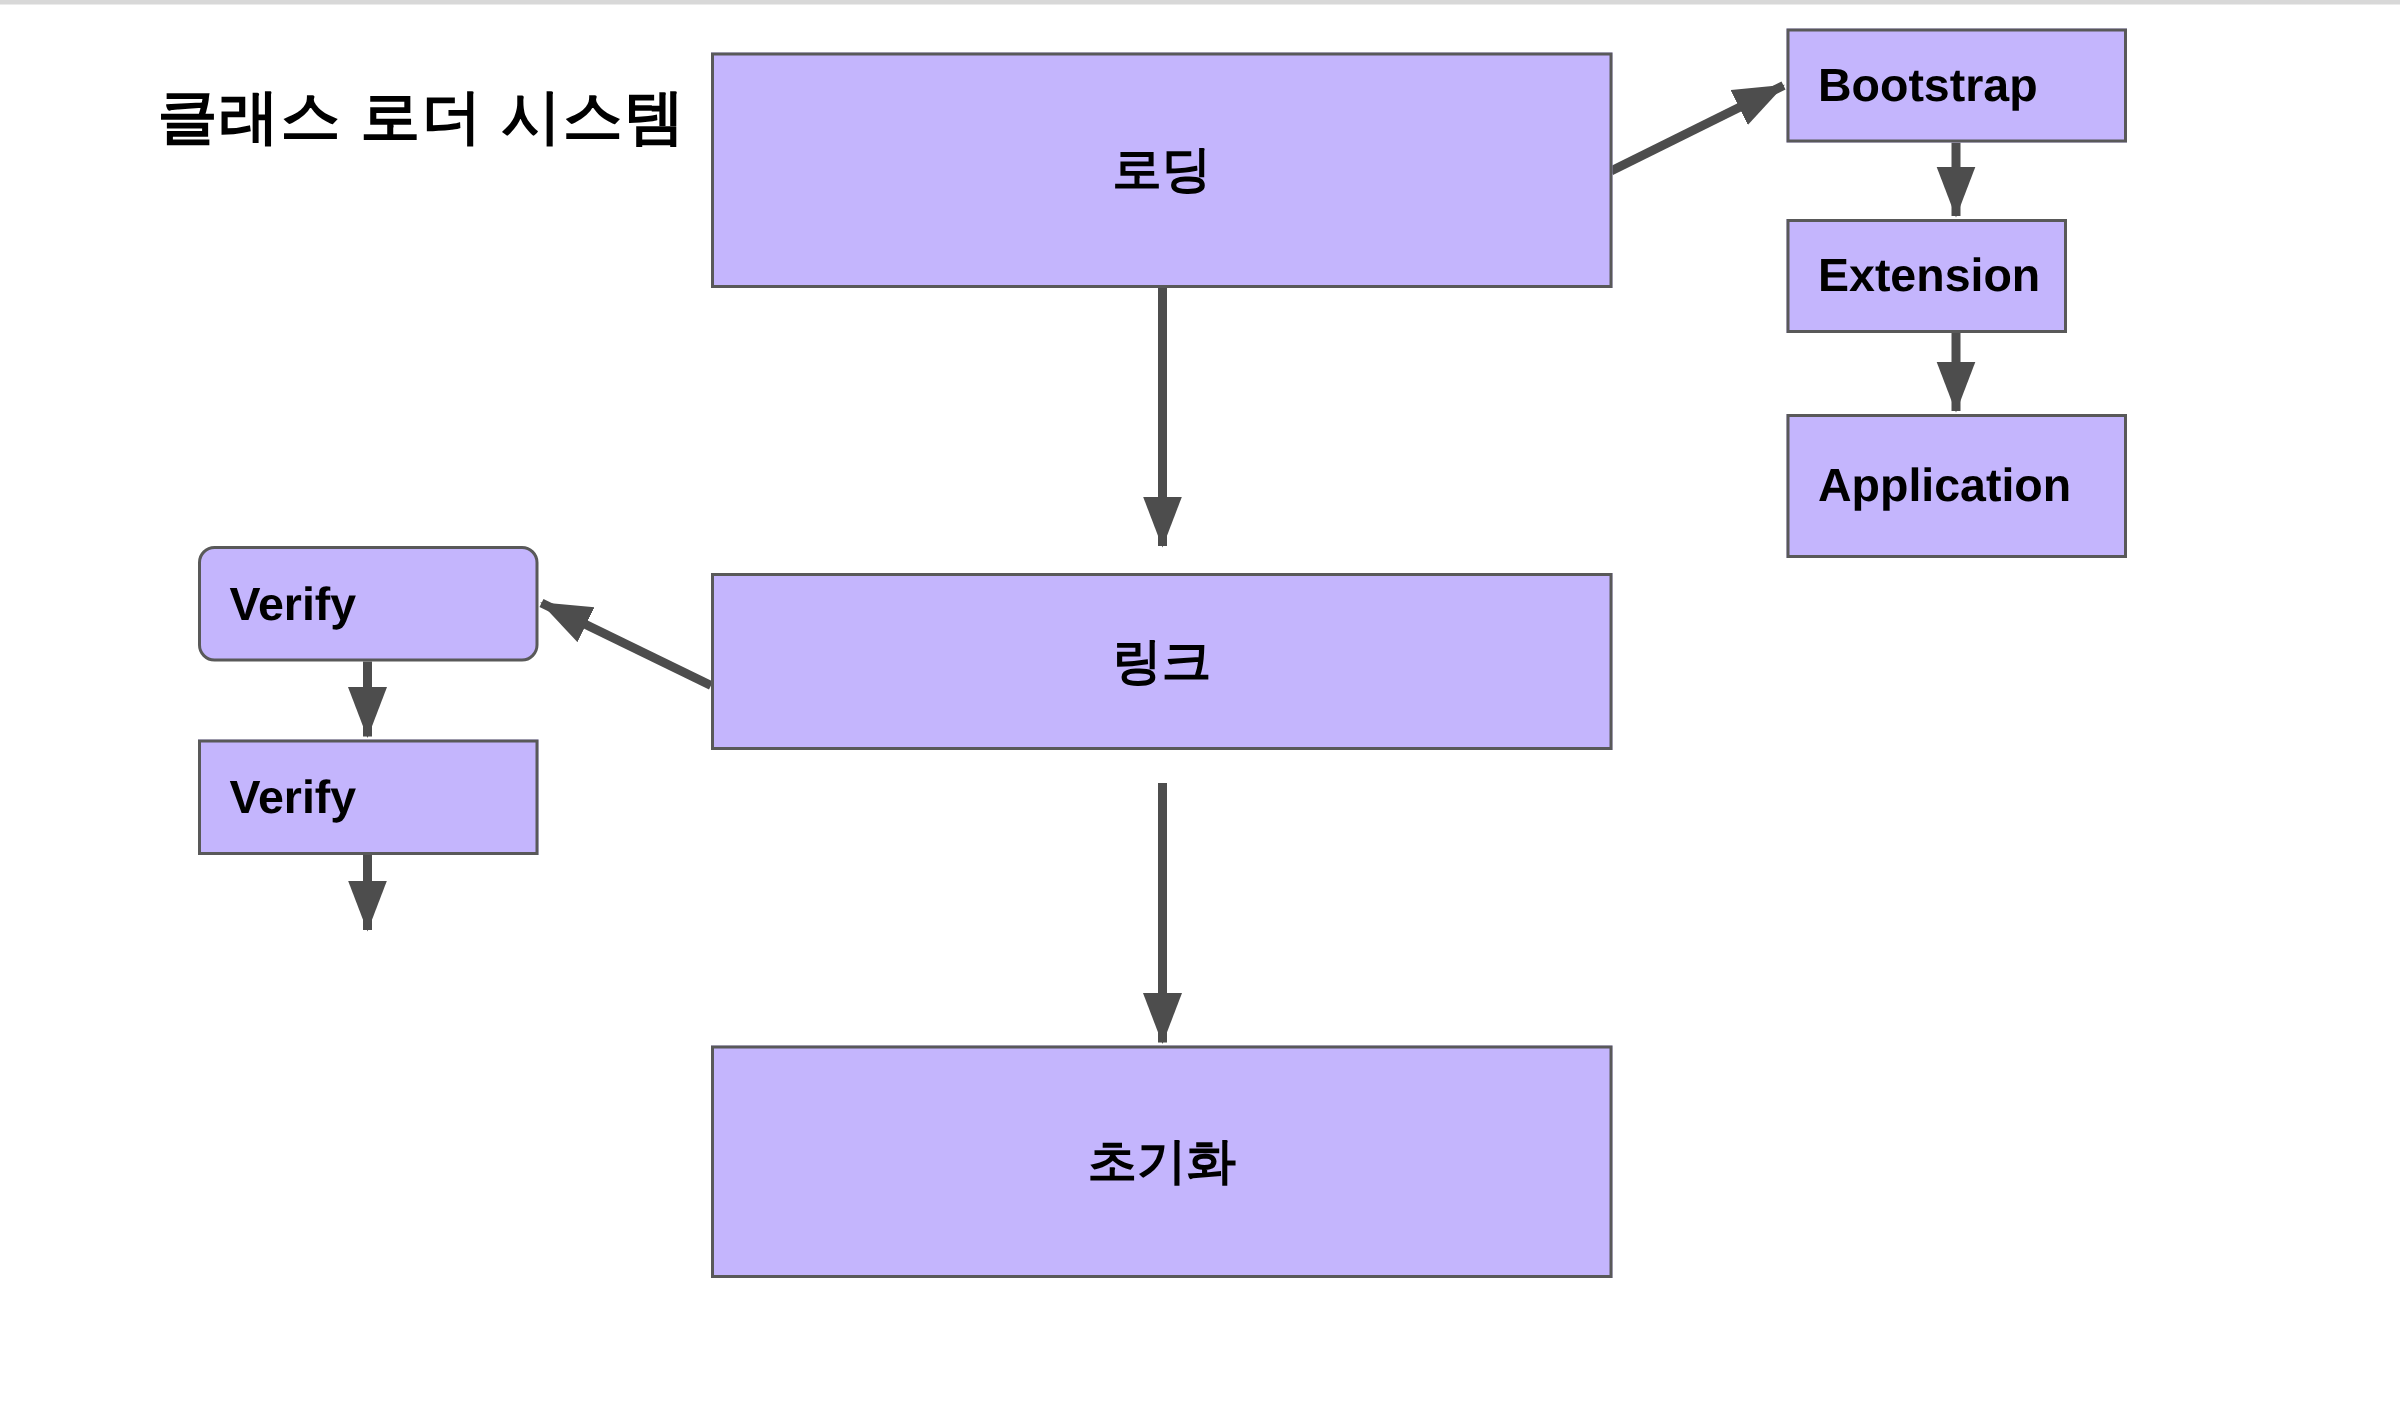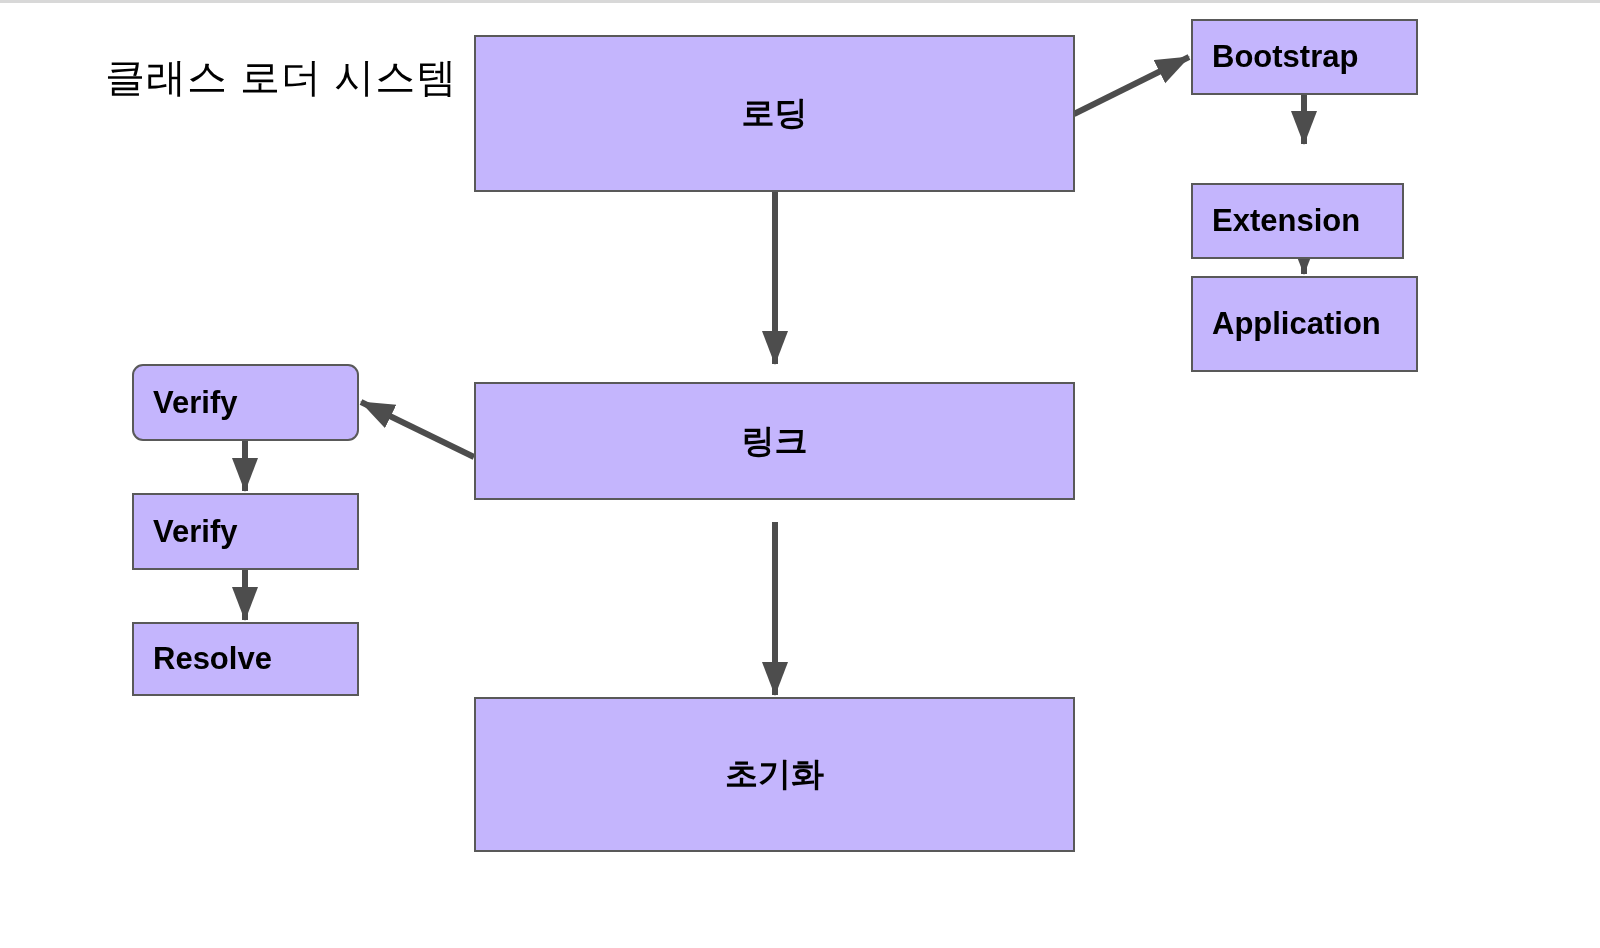--- a/index.html
+++ b/index.html
@@ -9,41 +9,41 @@
     background:#ffffff;
     overflow:hidden;
     font-family:"Liberation Sans", sans-serif;
   }
   .top-strip {
     position:absolute; left:0; top:0; width:1600px; height:3px;
     background:#d8d8d8;
   }
   .diagram-title {
     position:absolute; left:105px; top:50px;
-    font-size:40px; font-weight:400; color:#000000;
+    font-size:40px; font-weight:700; color:#000000;
     letter-spacing:1px;
     white-space:nowrap;
   }
   .node {
     position:absolute;
     box-sizing:border-box;
     background:#c4b5fd;
     border:2px solid #595959;
     display:flex; align-items:center;
     color:#000000;
   }
   .node.centered { justify-content:center; font-weight:700; font-size:33px; }
   .node.leftpad  { justify-content:flex-start; padding-left:19px; font-weight:700; font-size:31px; }
 
   #node-loading     { left:474px;  top:35px;  width:601px; height:157px; }
   #node-link        { left:474px;  top:382px; width:601px; height:118px; }
   #node-init        { left:474px;  top:697px; width:601px; height:155px; }
 
   #node-bootstrap   { left:1191px; top:19px;  width:227px; height:76px; }
-  #node-extension   { left:1191px; top:146px; width:213px; height:76px;margin-top:37px; }
+  #node-extension   { left:1191px; top:146px; width:187px; height:76px; }
   #node-application { left:1191px; top:276px; width:227px; height:96px; }
 
   #node-verify      { left:132px;  top:364px; width:227px; height:77px;border-radius:11px; }
   #node-prepare     { left:132px;  top:493px; width:227px; height:77px; }
   #node-resolve     { left:132px;  top:622px; width:227px; height:74px; }
 
   .arrow-layer {
     position:absolute; left:0; top:0; width:1600px; height:948px;
     pointer-events:none;
   }
@@ -83,15 +83,14 @@
   <div class="node leftpad" id="node-bootstrap">Bootstrap</div>
 
   <div class="node leftpad" id="node-extension">Extension</div>
 
   <div class="node leftpad" id="node-application">Application</div>
 
   <div class="node leftpad" id="node-verify">Verify</div>
 
   <div class="node leftpad" id="node-prepare">Verify</div>
 
-  <div class="node leftpad" id="node-resolve">Resolve</div>
 
 </div>
 
 </body></html>

